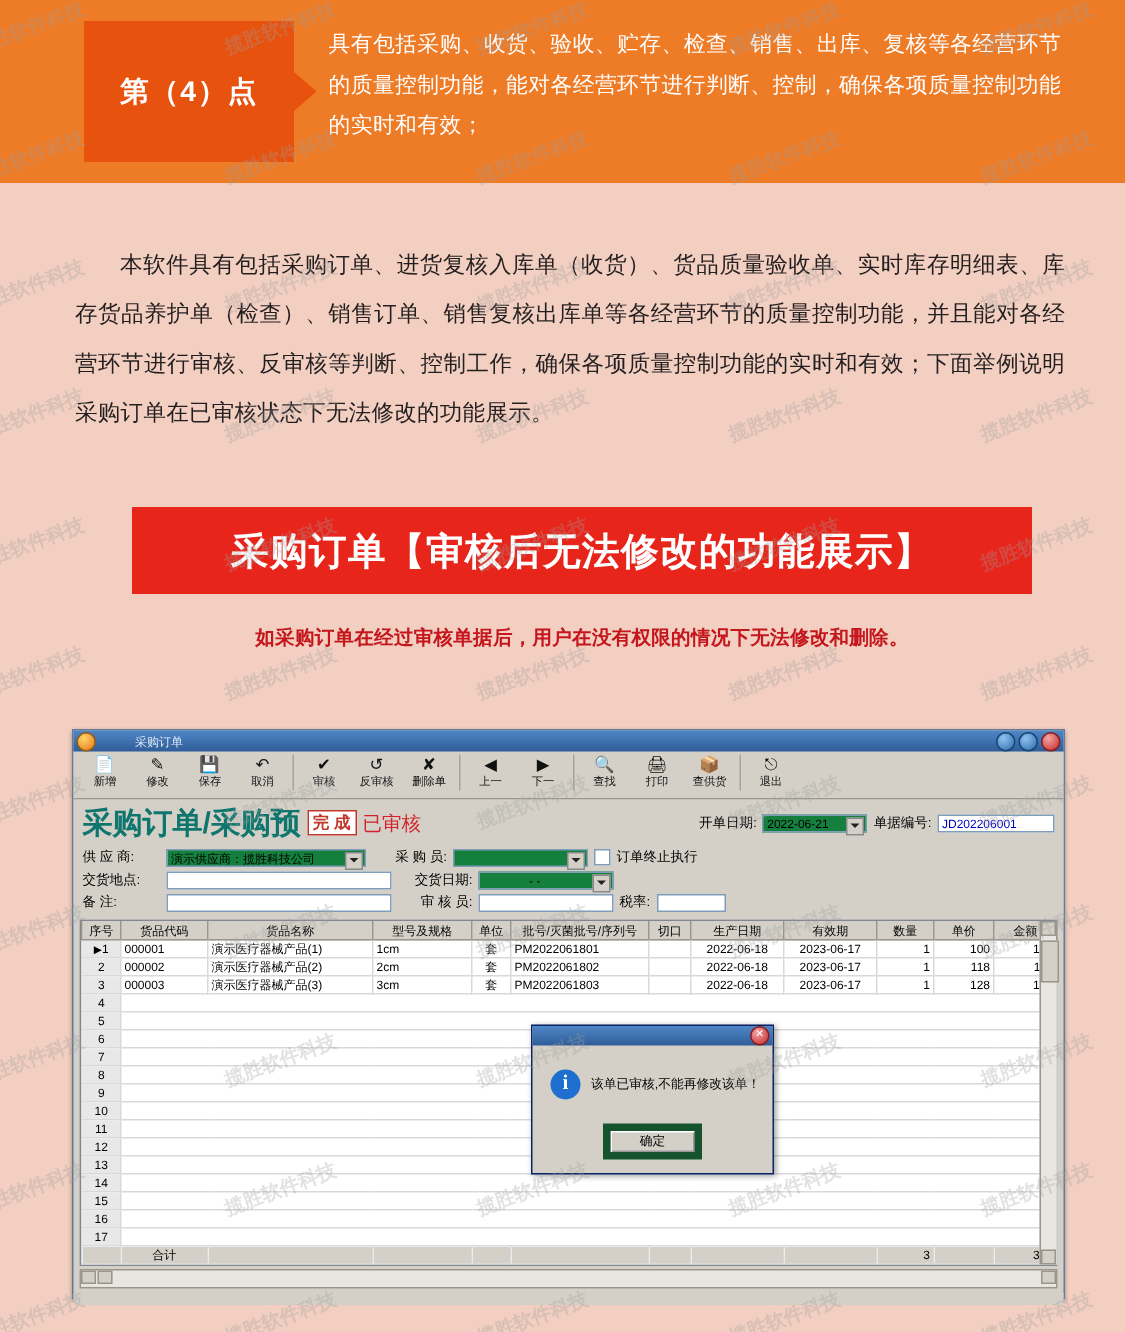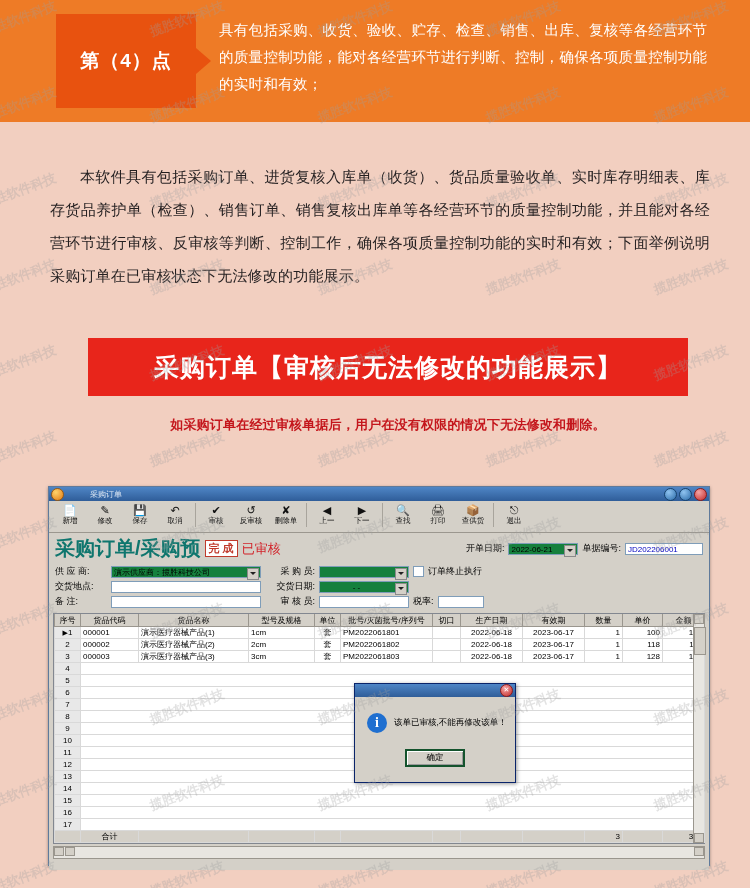--- a/index.html
+++ b/index.html
@@ -181,21 +181,21 @@
   .modal .mbody{display:flex;align-items:center;gap:7px;padding:16px 8px 6px 12px;}
   .info-icon{
     width:20px;height:20px;border-radius:50%;background:#1f6fd0;
     color:#fff;font-weight:bold;font-size:14px;line-height:20px;text-align:center;
     font-family:"Liberation Serif",serif;flex:0 0 auto;
   }
   .modal .mtext{font-size:8.5px;color:#000;}
   .modal .mfoot{text-align:center;margin-top:10px;}
   .btn-ok{
     display:inline-block;min-width:40px;font-size:8.5px;padding:1px 8px;
-    background:#d4d0c8;border:2px solid #14532d;
+    background:#d4d0c8;border:5px solid #14532d;
     box-shadow:inset 1px 1px 0 #fff, inset -1px -1px 0 #999;
   }
   .statusbar{height:8px;background:#d4d0c8;}
 </style>
 </head>
 <body>
 
 <div class="banner">
   <div class="banner-inner">
     <div class="tag">第（4）点</div>
@@ -252,21 +252,21 @@
     <span class="hdr-spacer"></span>
     <span class="hdr-lbl">开单日期:</span>
     <span class="inp sel" style="width:70px">2022-06-21</span>
     <span class="hdr-lbl">单据编号:</span>
     <span class="inp" style="width:78px;color:#0000c0">JD202206001</span>
   </div>
 
   <div class="form">
     <div class="frow">
       <span class="flabel">供 应 商:</span>
-      <span class="inp sel" style="width:150px">演示供应商：揽胜科技公司</span>
+      <span class="inp sel" style="width:133px">演示供应商：揽胜科技公司</span>
       <span class="flabel2">采 购 员:</span>
       <span class="inp sel" style="width:90px"></span>
       <span class="chk"></span>
       <span>订单终止执行</span>
     </div>
     <div class="frow">
       <span class="flabel">交货地点:</span>
       <span class="inp" style="width:150px"></span>
       <span class="flabel2">交货日期:</span>
       <span class="inp sel" style="width:90px;text-align:center">-  -</span>

